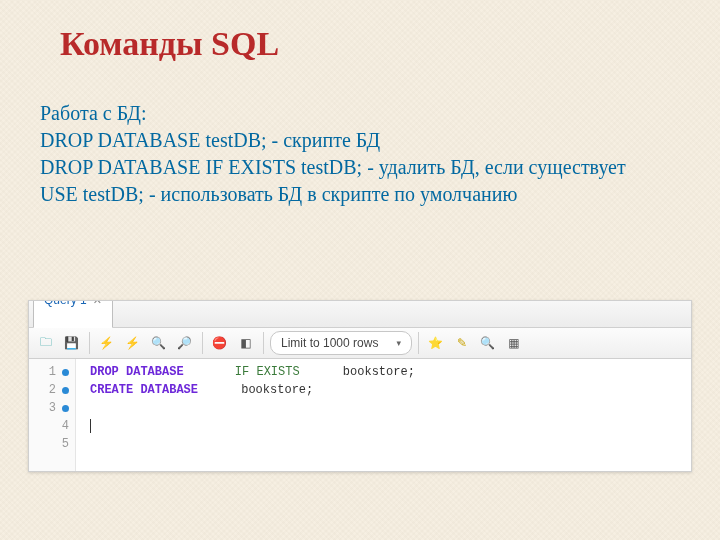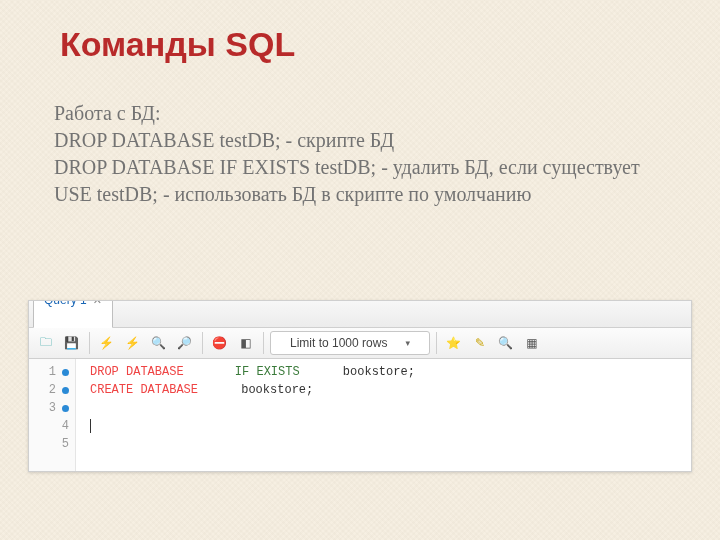--- a/index.html
+++ b/index.html
@@ -18,33 +18,32 @@
     width: 720px;
     height: 540px;
     position: relative;
   }
   .title {
     position: absolute;
     left: 60px;
     top: 25px;
     font-size: 34px;
     color: #b82a2a;
-    font-family: Liberation Sans, sans-serif;
+    font-family: Liberation Serif, serif;
     font-weight: 600;
   }
   .body-text {
     position: absolute;
     left: 40px;
     right: 40px;
     top: 100px;
     font-size: 20px;
     line-height: 1.35;
-    color: #737373;
+    color: #0369a1;
     text-align: justify;
-    margin-left: 14px;
   }
   .body-text p { margin: 0; }
   .editor-shot {
     position: absolute;
     left: 28px;
     right: 28px;
     top: 300px;
     height: 170px;
     background: #ffffff;
     border: 1px solid #cfcfcf;
@@ -98,24 +97,24 @@
   }
   .tbtn.gold { color: #c7a100; }
   .tbtn.teal { color: #1a9a9a; }
   .tbtn.red  { color: #c73434; }
   .tbtn.blue { color: #1865b5; }
   .divider { width:1px; height:22px; background:#cfcfcf; margin:0 2px; }
   .dropdown {
     height: 22px;
     border: 1px solid #c7c7c7;
     background:#fff;
-    border-radius: 3px;
+    border-radius: 10px;
     display:flex;
     align-items:center;
-    padding:0 19px;
+    padding:0 10px;
     gap:18px;
     color:#444;
     font-size:12px;
     cursor:pointer;
   }
   .dropdown .caret {font-size:9px; color:#666;}
   .codearea {
     display:flex;
     height: calc(100% - 56px);
     font-family: Consolas, "Courier New", monospace;
@@ -141,21 +140,21 @@
   .bpdot {
     width:7px; height:7px; border-radius:50%;
     background:#2a8ad6;
   }
   .code {
     flex:1;
     padding: 4px 14px;
     position: relative;
     white-space: pre;
   }
-  .kw  { color:#ef4444; font-weight:400; }
+  .kw  { color:#6d28d9; font-weight:700; }
   .kw2 { color:#3a7a3a;margin-left:44px; }
   .nm  { color:#333;margin-left:36px; }
   .cursor {
     display:inline-block;
     width:0;
     border-left:1px solid #333;
     height:14px;
     vertical-align:middle;
   }
 </style>

